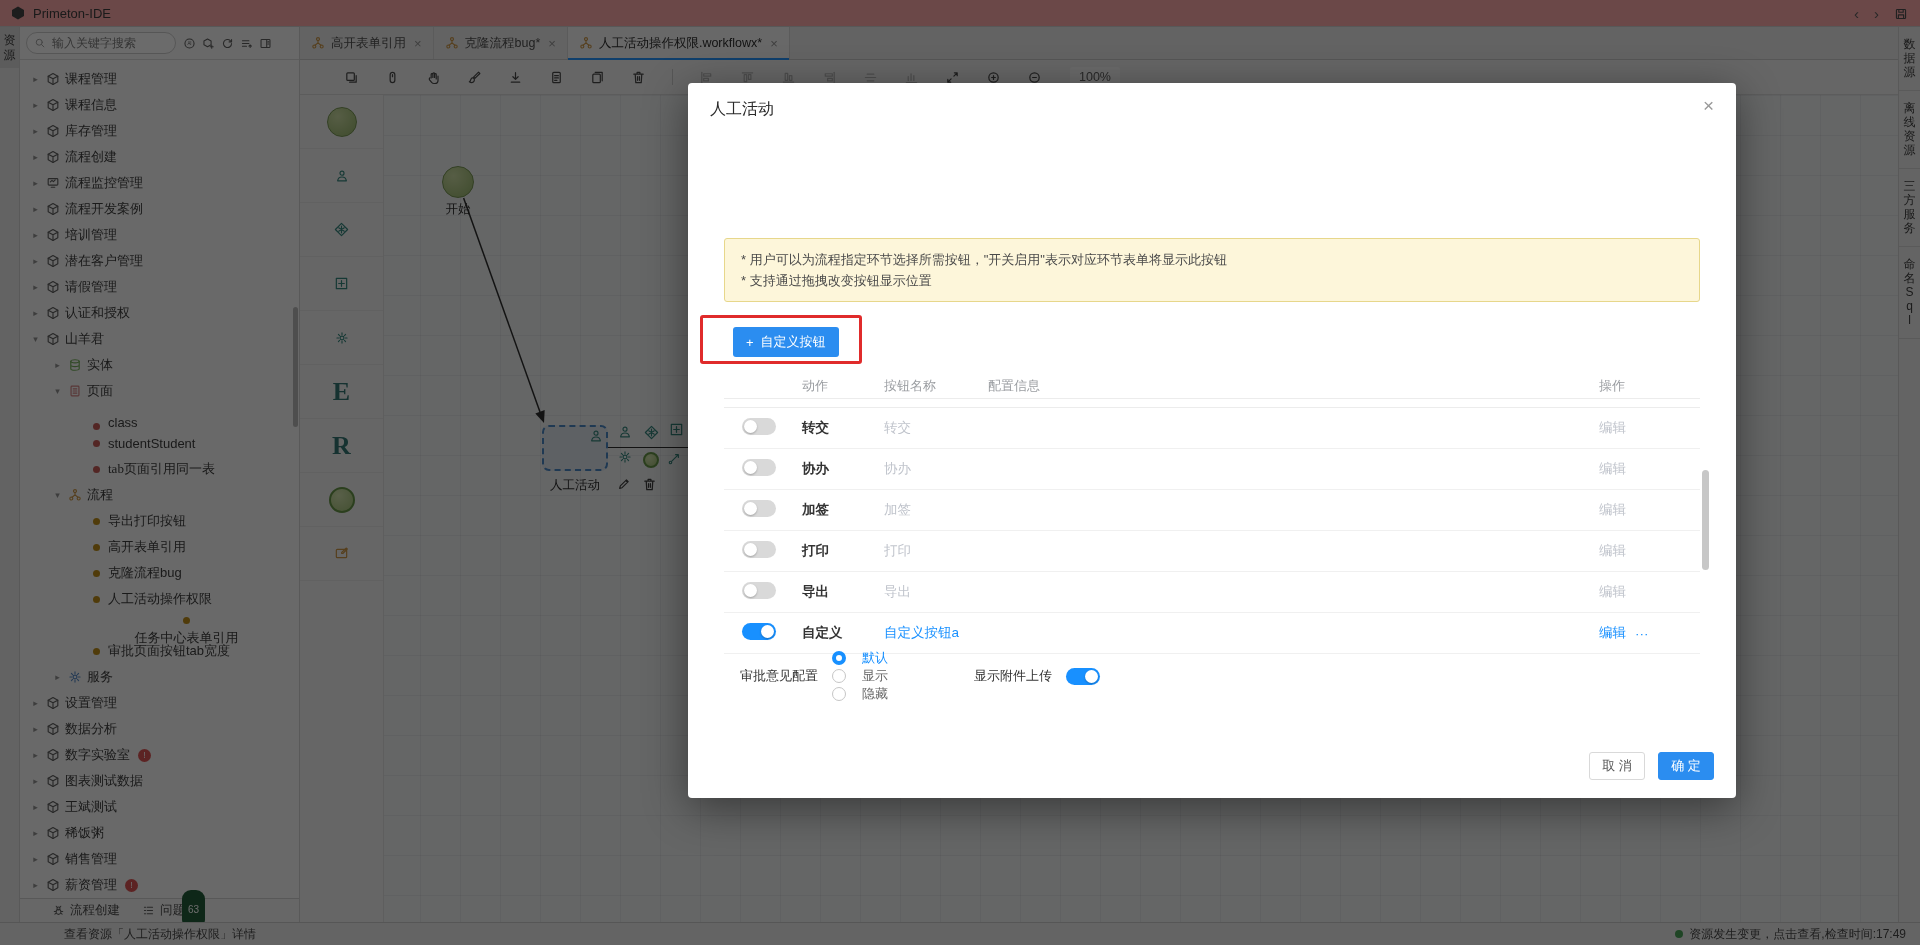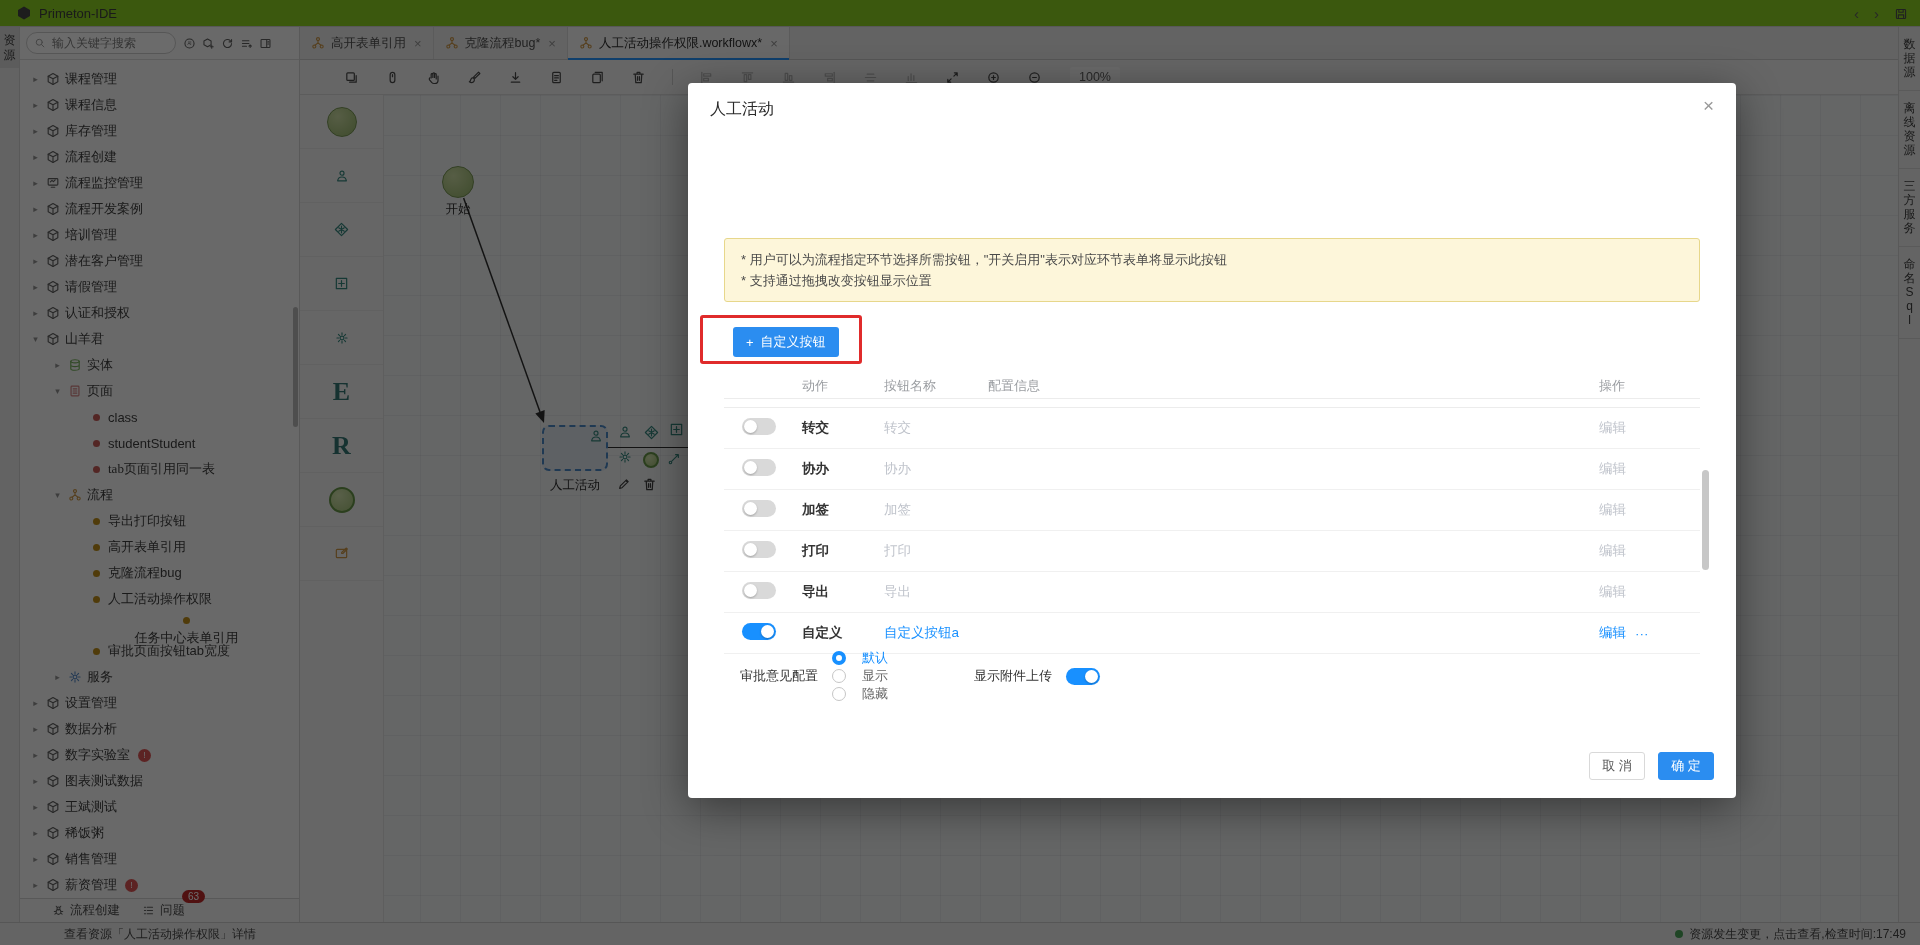--- a/index.html
+++ b/index.html
@@ -2,22 +2,22 @@
 <html><head>
 <meta charset="utf-8">
 <style>
   html,body{margin:0;padding:0;width:1920px;height:945px;overflow:hidden;
     font-family:"Liberation Sans","DejaVu Sans",sans-serif;background:#fff;position:relative;}
   *{box-sizing:border-box;}
   .abs{position:absolute;}
   svg{display:block;}
 
   
-  .titlebar{position:absolute;left:0;top:0;right:0;height:27px;background:#84cc16;
-    border-bottom:1px solid #cdcdcd;display:flex;align-items:center;padding:0 16px;gap:7px;z-index:2;}
+  .titlebar{position:absolute;left:0;top:0;right:0;height:27px;background:#fca5a5;
+    border-bottom:1px solid #cdcdcd;display:flex;align-items:center;padding:0 10px;gap:7px;z-index:2;}
   .titlebar .logo{color:#3a3a3a;}
   .title-text{font-size:13px;color:#333;}
   .titlebar-right{position:absolute;right:12px;top:0;height:27px;display:flex;align-items:center;gap:15px;color:#444;}
   .nav-arrow{font-size:15px;color:#555;line-height:27px;}
 
   
   .left-rail{position:absolute;left:0;top:27px;width:20px;bottom:23px;background:#e9e9e9;border-right:1px solid #cfcfcf;z-index:2;}
   .left-rail .vtab{background:#d7d7d7;display:flex;flex-direction:column;align-items:center;
     padding:6px 0;font-size:12px;color:#333;gap:1px;}
   .vtab div{line-height:14px;}
@@ -38,22 +38,22 @@
   .bullet{width:7px;height:7px;border-radius:50%;flex:none;margin:0 3px;}
   .b-red{background:#c0504d;}
   .b-orange{background:#b8860b;}
   .t-badge{width:13px;height:13px;border-radius:50%;background:#d84a4a;color:#fff;font-size:9px;
     display:flex;align-items:center;justify-content:center;margin-left:3px;flex:none;}
   .c-teal{color:#2a7f76}.c-orange{color:#c8903c}.c-red{color:#cf7a7a}.c-green{color:#6aa84f}.c-blue{color:#4f84c4}
   .side-scroll{position:absolute;right:1px;top:280px;width:5px;height:120px;background:#b5b5b5;border-radius:3px;}
   .side-footer{position:absolute;left:0;right:0;bottom:0;height:24px;border-top:1px solid #ccc;
     display:flex;align-items:center;gap:22px;padding-left:32px;font-size:12.5px;color:#444;background:#f2f2f2;}
   .sf-item{display:flex;align-items:center;gap:5px;position:relative;}
-  .pbadge{position:absolute;top:-12px;right:-20px;background:#b91c1c;color:#fff;font-size:10px;
-    padding:1px 6px;border-radius:9px;}
+  .pbadge{position:absolute;top:-12px;right:-20px;background:#14532d;color:#fff;font-size:10px;
+    padding:14px 6px;border-radius:9px;}
 
   
   .tabbar{position:absolute;left:300px;top:27px;right:22px;height:33px;background:#e9e9e9;
     border-bottom:1px solid #c9c9c9;display:flex;z-index:1;}
   .etab{display:flex;align-items:center;gap:6px;padding:0 11px;font-size:12.5px;color:#444;
     border-right:1px solid #d4d4d4;position:relative;}
   .etab.active{background:#f6f6f6;color:#222;}
   .etab.active::after{content:"";position:absolute;left:0;right:0;bottom:-1px;height:2px;background:#1890ff;}
   .etab-close{color:#8d8d8d;font-size:13px;margin-left:2px;}
 
@@ -349,21 +349,21 @@
       <div class="tree-row" style="padding-left: 32px;">
         <span class="caret">▾</span>
         <span class="t-icon c-red" style="display: flex;">
           <svg viewBox="0 0 16 16" width="14" height="14" fill="none" stroke="currentColor" stroke-width="1.3" stroke-linecap="round" stroke-linejoin="round">
             <rect x="3.5" y="2.5" width="9" height="11" rx="1"></rect>
             <path d="M6 5.5h4M6 8h4M6 10.5h4"></path>
           </svg>
         </span>
         <span>页面</span>
       </div>
-      <div class="tree-row" style="padding-left: 54px;">
+      <div class="tree-row" style="padding-left: 54px; align-items: flex-end;">
         <span class="caret"></span>
         <span class="bullet b-red"></span>
         <span>class</span>
       </div>
       <div class="tree-row" style="padding-left: 54px;">
         <span class="caret"></span>
         <span class="bullet b-red"></span>
         <span>studentStudent</span>
       </div>
       <div class="tree-row" style="padding-left: 54px; font-family: Liberation Serif, serif;">

